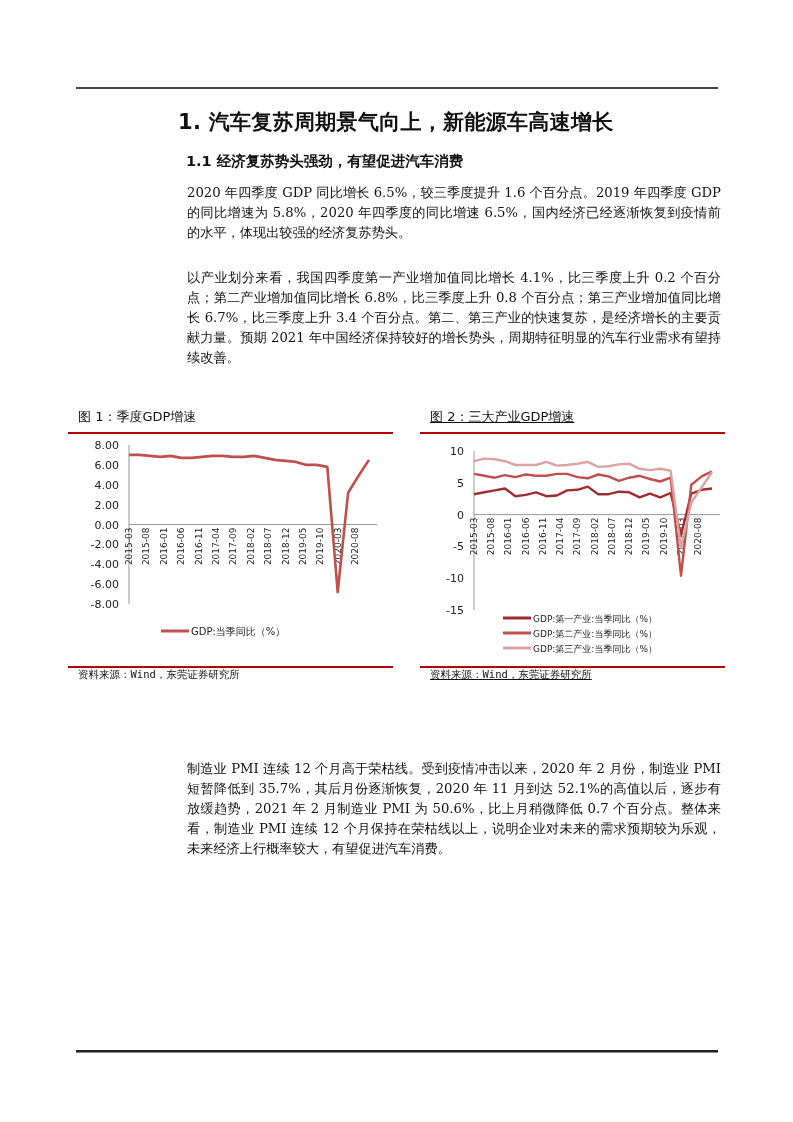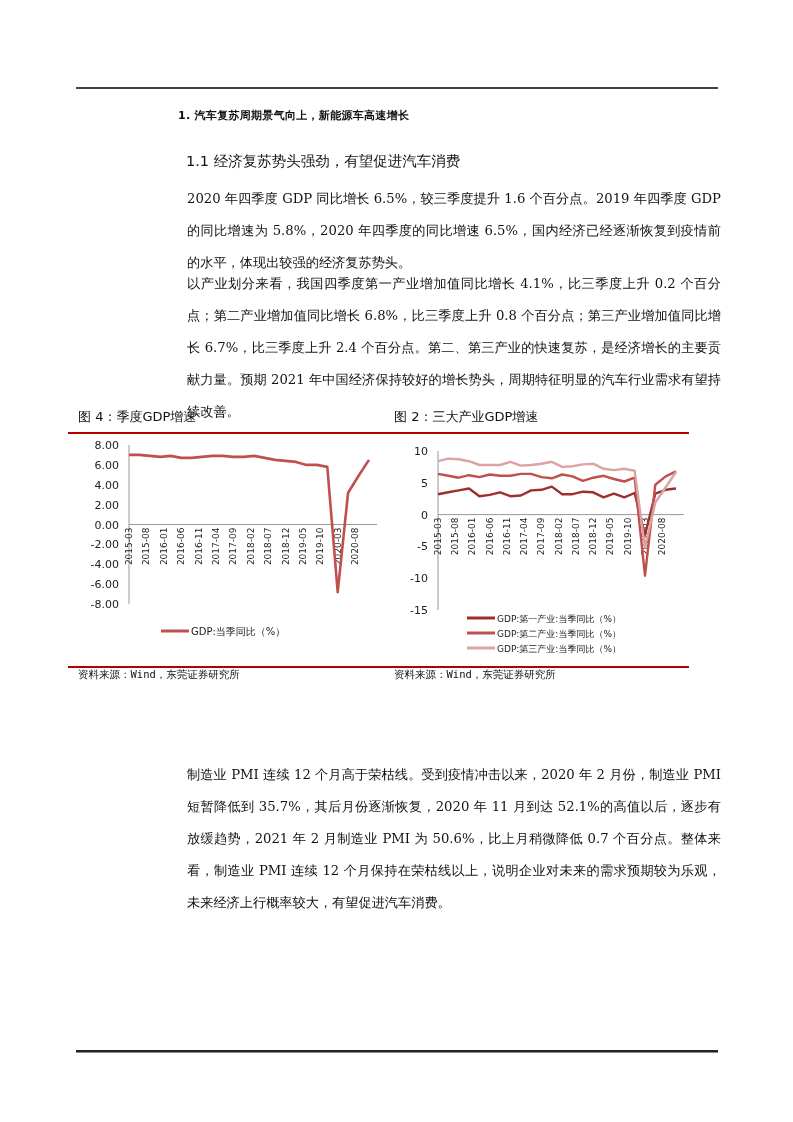--- a/index.html
+++ b/index.html
@@ -1,40 +1,40 @@
 <!DOCTYPE html>
 <html><head>
 <meta charset="utf-8">
 <style>
   html,body{margin:0;padding:0;background:#fff;}
   body{width:793px;height:1122px;position:relative;overflow:hidden;font-family:"DejaVu Serif","Liberation Serif",serif;color:#111;}
   .hr-top{position:absolute;left:76px;top:87px;width:642px;height:2px;background:#444;}
   .hr-bottom{position:absolute;left:76px;top:1050px;width:642px;height:2px;background:#222;border-bottom:1px solid #888;}
-  .h1{position:absolute;left:178px;top:108px;font-family:"DejaVu Sans","Liberation Sans",sans-serif;font-weight:bold;font-size:11px;letter-spacing:0.3px;}
-  .h2{position:absolute;left:186px;top:152px;font-family:"DejaVu Sans","Liberation Sans",sans-serif;font-weight:normal;font-size:14.5px;}
-  .para{position:absolute;left:187px;width:534px;font-size:13.2px;line-height:32px;text-align:justify;}
+  .h1{position:absolute;left:178px;top:108px;font-family:"DejaVu Sans","Liberation Sans",sans-serif;font-weight:bold;font-size:21px;letter-spacing:0.3px;}
+  .h2{position:absolute;left:186px;top:152px;font-family:"DejaVu Sans","Liberation Sans",sans-serif;font-weight:bold;font-size:14.5px;}
+  .para{position:absolute;left:187px;width:534px;font-size:13.2px;line-height:20px;text-align:justify;}
   .fig{position:absolute;width:325px;}
   .fig-title{font-family:"DejaVu Sans","Liberation Sans",sans-serif;font-size:13px;height:24px;line-height:18px;padding-left:10px;}
   .redline{height:2px;background:#b40000;}
   .src{font-family:"DejaVu Sans Mono","Liberation Mono",monospace;font-size:10.5px;padding-left:10px;}
   svg text{font-family:"DejaVu Sans","Liberation Sans",sans-serif;}
 </style>
 </head>
 <body>
 
 <div class="hr-top"></div>
 
 <div class="h1">1.  汽车复苏周期景气向上，新能源车高速增长</div>
 <div class="h2">1.1 经济复苏势头强劲，有望促进汽车消费</div>
 
 <div class="para" style="top:183px;text-indent:0;">2020 年四季度 GDP 同比增长 6.5%，较三季度提升 1.6 个百分点。2019 年四季度 GDP 的同比增速为 5.8%，2020 年四季度的同比增速 6.5%，国内经济已经逐渐恢复到疫情前的水平，体现出较强的经济复苏势头。</div>
-<div class="para" style="top:268px;">以产业划分来看，我国四季度第一产业增加值同比增长 4.1%，比三季度上升 0.2 个百分点；第二产业增加值同比增长 6.8%，比三季度上升 0.8 个百分点；第三产业增加值同比增长 6.7%，比三季度上升 2.4 个百分点。第二、第三产业的快速复苏，是经济增长的主要贡献力量。预期 2021 年中国经济保持较好的增长势头，周期特征明显的汽车行业需求有望持续改善。</div>
+<div class="para" style="top:268px;">以产业划分来看，我国四季度第一产业增加值同比增长 4.1%，比三季度上升 0.2 个百分点；第二产业增加值同比增长 6.8%，比三季度上升 0.8 个百分点；第三产业增加值同比增长 6.7%，比三季度上升 3.4 个百分点。第二、第三产业的快速复苏，是经济增长的主要贡献力量。预期 2021 年中国经济保持较好的增长势头，周期特征明显的汽车行业需求有望持续改善。</div>
 
 <div class="fig" style="left:68px;top:408px;">
-  <div class="fig-title">图  4：季度GDP增速</div>
+  <div class="fig-title">图  1：季度GDP增速</div>
   <div class="redline"></div>
   <svg id="chart1" width="325" height="228">
       <line x1="61" y1="11" x2="61" y2="170" stroke="#999" stroke-width="1"></line>
       <line x1="61" y1="90.5" x2="309" y2="90.5" stroke="#999" stroke-width="1"></line>
       <text x="51" y="15" text-anchor="end" font-size="11" fill="#222">8.00</text>
       <text x="51" y="34.875" text-anchor="end" font-size="11" fill="#222">6.00</text>
       <text x="51" y="54.75" text-anchor="end" font-size="11" fill="#222">4.00</text>
       <text x="51" y="74.625" text-anchor="end" font-size="11" fill="#222">2.00</text>
       <text x="51" y="94.5" text-anchor="end" font-size="11" fill="#222">0.00</text>
       <text x="51" y="114.375" text-anchor="end" font-size="11" fill="#222">-2.00</text>
@@ -56,21 +56,21 @@
       <text x="272.69565217391306" y="93.5" transform="rotate(-90 272.69565217391306 93.5)" text-anchor="end" font-size="9" fill="#222">2020-03</text>
       <text x="290.0869565217391" y="93.5" transform="rotate(-90 290.0869565217391 93.5)" text-anchor="end" font-size="9" fill="#222">2020-08</text>
       <polyline points="61.0,20.9 71.4,20.9 81.9,21.9 92.3,22.9 102.7,21.9 113.2,23.9 123.6,23.9 134.0,22.9 144.5,21.9 154.9,21.9 165.3,22.9 175.8,22.9 186.2,21.9 196.7,23.9 207.1,25.9 217.5,26.9 228.0,27.9 238.4,30.9 248.8,30.9 259.3,32.9 269.7,158.1 280.1,58.7 290.6,41.8 301.0,25.9" fill="none" stroke="#c0504d" stroke-width="2.6" stroke-linejoin="round"></polyline>
       <line x1="93" y1="197" x2="121" y2="197" stroke="#c0504d" stroke-width="3"></line>
       <text x="123" y="201" font-size="10" fill="#222">GDP:当季同比（%）</text>
     </svg>
   <div class="redline"></div>
   <div class="src">资料来源：Wind，东莞证券研究所</div>
 </div>
 
-<div class="fig" style="left:384px;top:408px;">
+<div class="fig" style="left:420px;top:408px;text-decoration:underline;">
   <div class="fig-title">图  2：三大产业GDP增速</div>
   <div class="redline" style="width:305px;"></div>
   <svg id="chart2" width="325" height="228">
       <line x1="54" y1="17" x2="54" y2="176" stroke="#999" stroke-width="1"></line>
       <line x1="54" y1="80.6" x2="300" y2="80.6" stroke="#999" stroke-width="1"></line>
       <text x="44" y="21" text-anchor="end" font-size="11" fill="#222">10</text>
       <text x="44" y="52.8" text-anchor="end" font-size="11" fill="#222">5</text>
       <text x="44" y="84.6" text-anchor="end" font-size="11" fill="#222">0</text>
       <text x="44" y="116.39999999999999" text-anchor="end" font-size="11" fill="#222">-5</text>
       <text x="44" y="148.2" text-anchor="end" font-size="11" fill="#222">-10</text>

